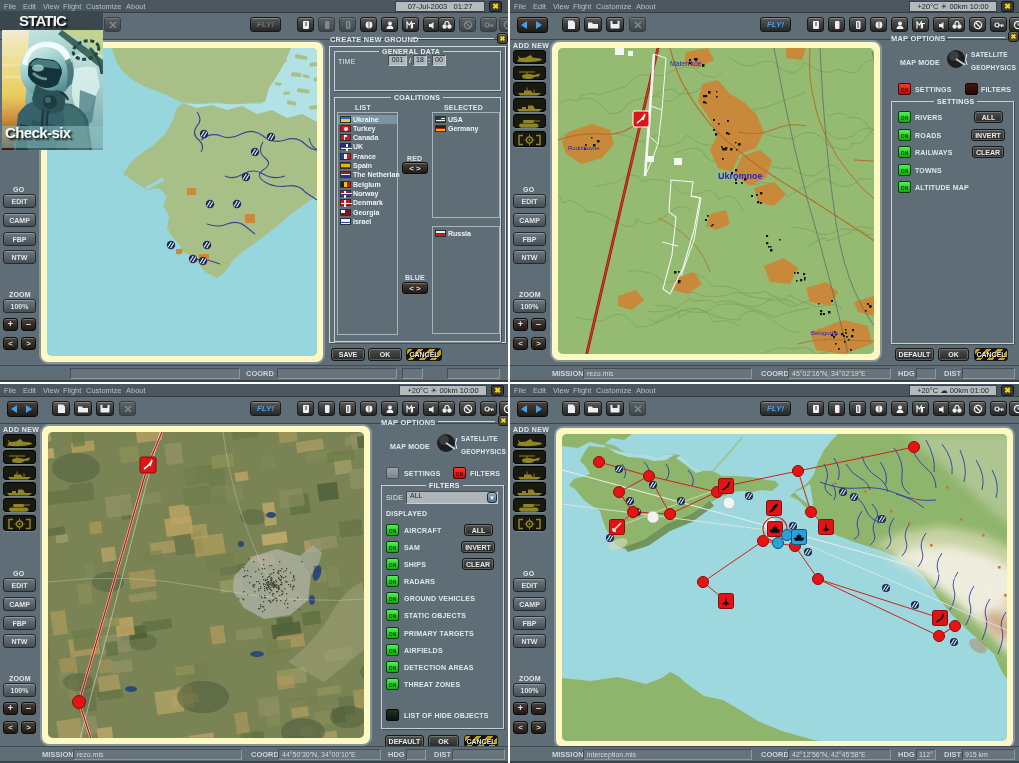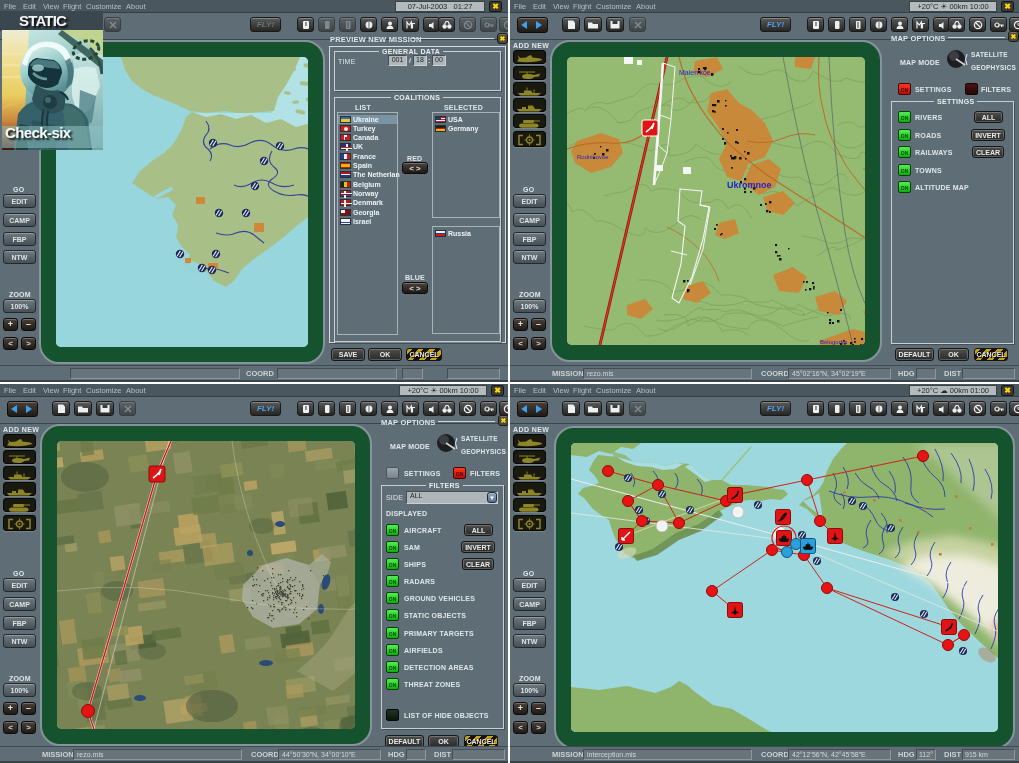--- a/index.html
+++ b/index.html
@@ -16,21 +16,21 @@
  border-bottom:1px solid #39444b}
 .tbtn{position:absolute;top:3px;height:15px;background:linear-gradient(#5a5a58,#262624);
  border:1px solid #17191b;border-radius:3px;box-shadow:inset 0 1px 0 rgba(255,255,255,.28)}
 .tbtn svg{position:absolute;left:0;top:0}
 .sbtn{position:absolute;background:linear-gradient(#6e7980,#454f56);border:1px solid #23292e;
  border-radius:3px;color:#dde3e6;text-align:center;font-size:7px;font-weight:bold;
  box-shadow:inset 0 1px 0 rgba(255,255,255,.25)}
 .ibtn{position:absolute;left:3px;width:33px;height:14px;background:#191910;border:1px solid #060606;
  border-radius:3px;box-shadow:0 1px 0 rgba(255,255,255,.15)}
 .lab{position:absolute;color:#dfe6e9;font-size:7px;font-weight:bold;letter-spacing:.2px;white-space:nowrap}
-.mapf{position:absolute;border:2px solid #87949b;border-radius:20px;background:#14532d;padding:15px}
+.mapf{position:absolute;border:2px solid #87949b;border-radius:9px;background:#fef9c3;padding:6px}
 .mapi{width:100%;height:100%;border-radius:5px;overflow:hidden;position:relative;background:#97d6dd}
 .grp{position:absolute;border:1px solid #c9d0d4;box-shadow:1px 1px 0 rgba(40,50,55,.5)}
 .gt{position:absolute;top:-4px;background:#5f6e76;padding:0 3px;font-size:7px;font-weight:bold;
  color:#e8edf0;letter-spacing:.3px;white-space:nowrap}
 .dbtn{position:absolute;background:linear-gradient(#4e4e4c,#2a2a28);border:1px solid #141618;
  border-radius:3px;color:#e6eaec;font-size:7px;font-weight:bold;text-align:center;
  box-shadow:inset 0 0 0 1px rgba(255,255,255,.22)}
 .haz{position:absolute;border:1px solid #141618;border-radius:3px;color:#e8e8e8;font-size:7px;
  font-weight:bold;text-align:center;text-shadow:0 0 2px #000,1px 1px 0 #000;
  background:repeating-linear-gradient(135deg,#caa616 0 4px,#18140a 4px 8px)}
@@ -265,21 +265,21 @@
           <g transform="translate(146,211)">
             <circle r="4.2" fill="#182858"></circle>
             <path d="M-2.94,2.3100000000000005 L0.42000000000000004,-3.1500000000000004 M-0.42000000000000004,3.1500000000000004 L2.94,-2.3100000000000005" stroke="#e8ecf0" stroke-width="1.1"></path>
           </g>
           <g transform="translate(156,213)">
             <circle r="4.2" fill="#182858"></circle>
             <path d="M-2.94,2.3100000000000005 L0.42000000000000004,-3.1500000000000004 M-0.42000000000000004,3.1500000000000004 L2.94,-2.3100000000000005" stroke="#e8ecf0" stroke-width="1.1"></path>
           </g>
         </svg></div>
     </div>
-    <div class="lab" style="left:330px;top:35px;font-size:7.5px">PREVIEW NEW MISSION</div>
+    <div class="lab" style="left:330px;top:35px;font-size:7.5px">CREATE NEW GROUND</div>
     <div style="position:absolute;left:412px;top:38px;width:82px;height:1px;background:#cfd6da"></div>
     <div class="sbtn" style="left:497px;top:33px;width:11px;height:11px;background:#4a4a40;color:#ffd800;font-size:7px;line-height:10px;border-color:#1a1a14">✖</div>
     <div class="grp" style="left:329px;top:46px;width:177px;height:297px;border-color:#d4dade"></div>
     <div class="grp" style="left:334px;top:51px;width:167px;height:40px">
       <div class="gt" style="left:44px">GENERAL DATA</div>
     </div>
     <div class="lab" style="left:338px;top:58px;font-weight:normal">TIME</div>
     <div class="fld" style="left:388px;top:55px;width:19px;height:11px">001</div>
     <div class="lab" style="left:409px;top:57px">/</div>
     <div class="fld" style="left:413px;top:55px;width:14px;height:11px">18</div>

